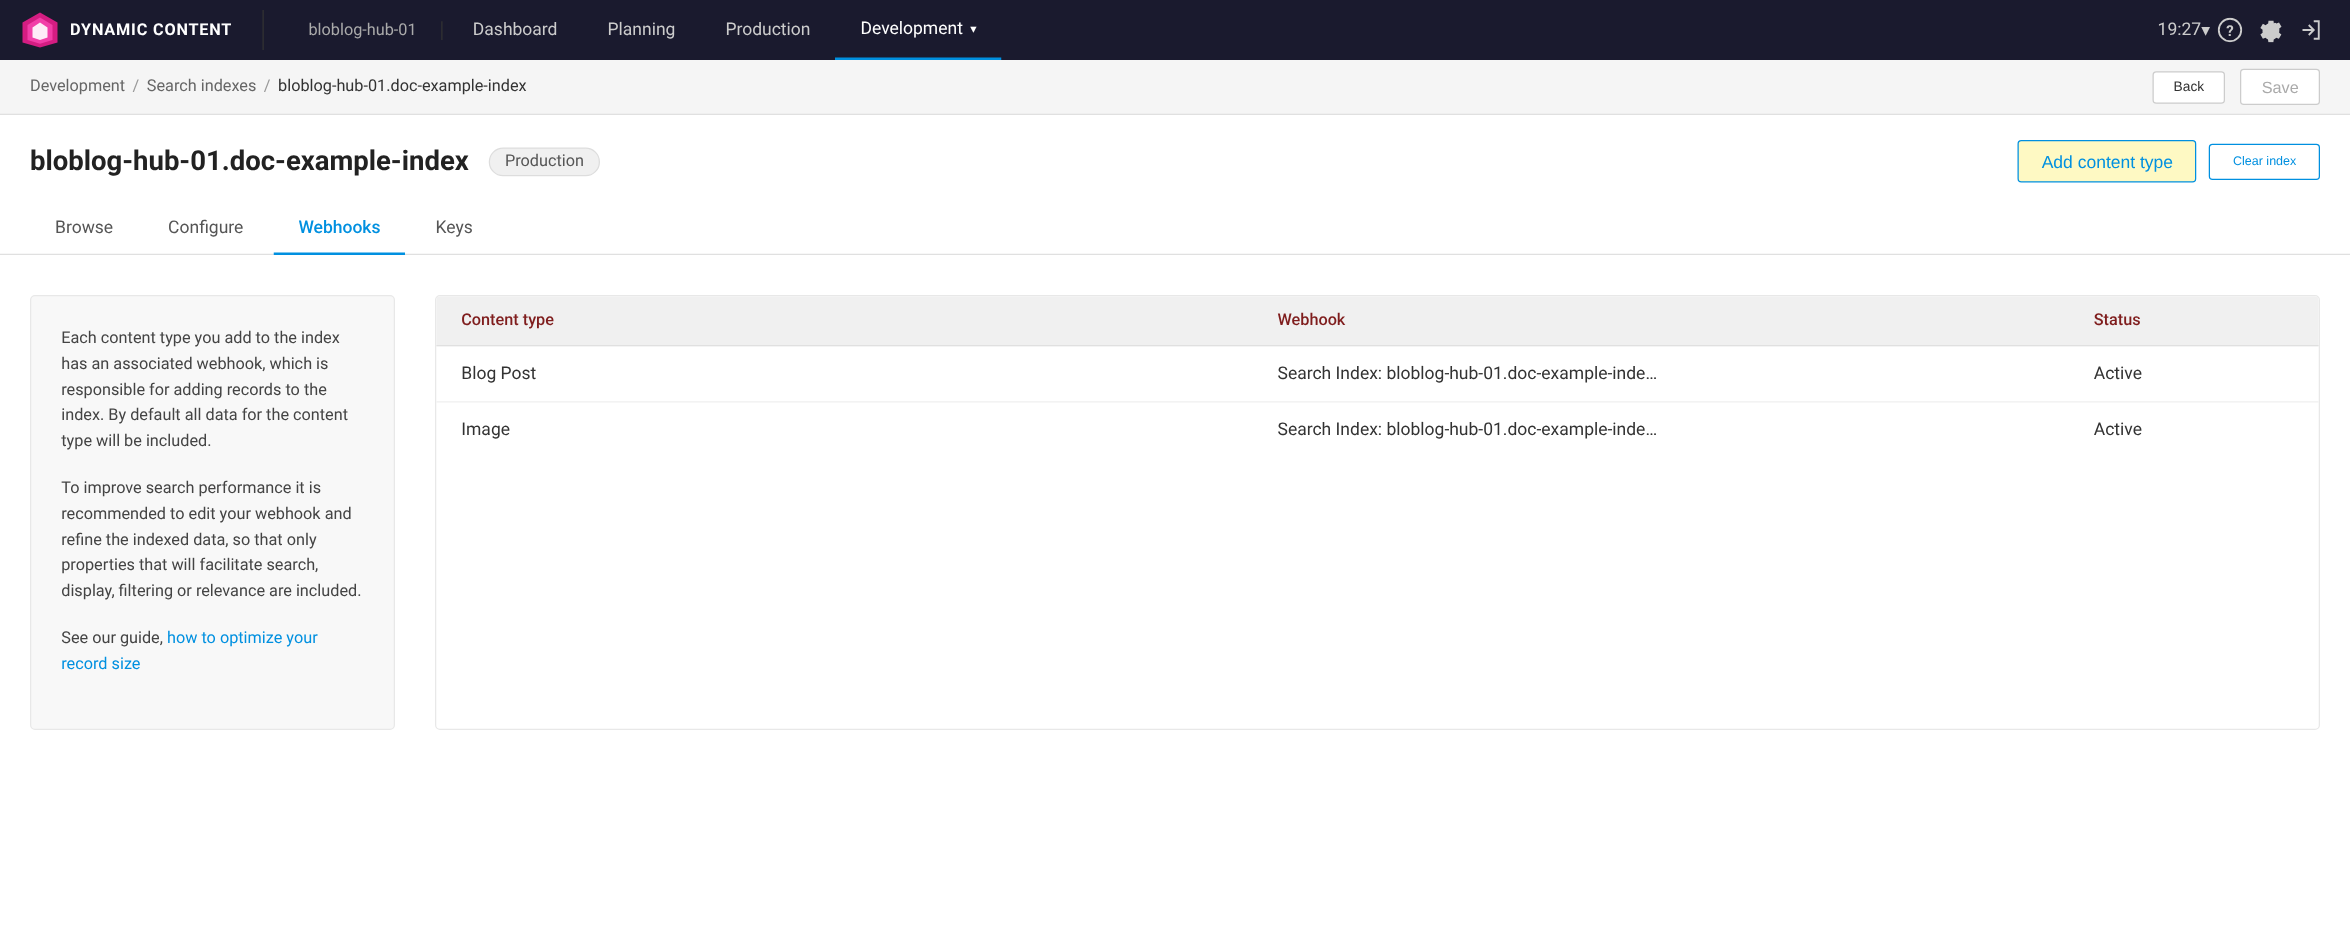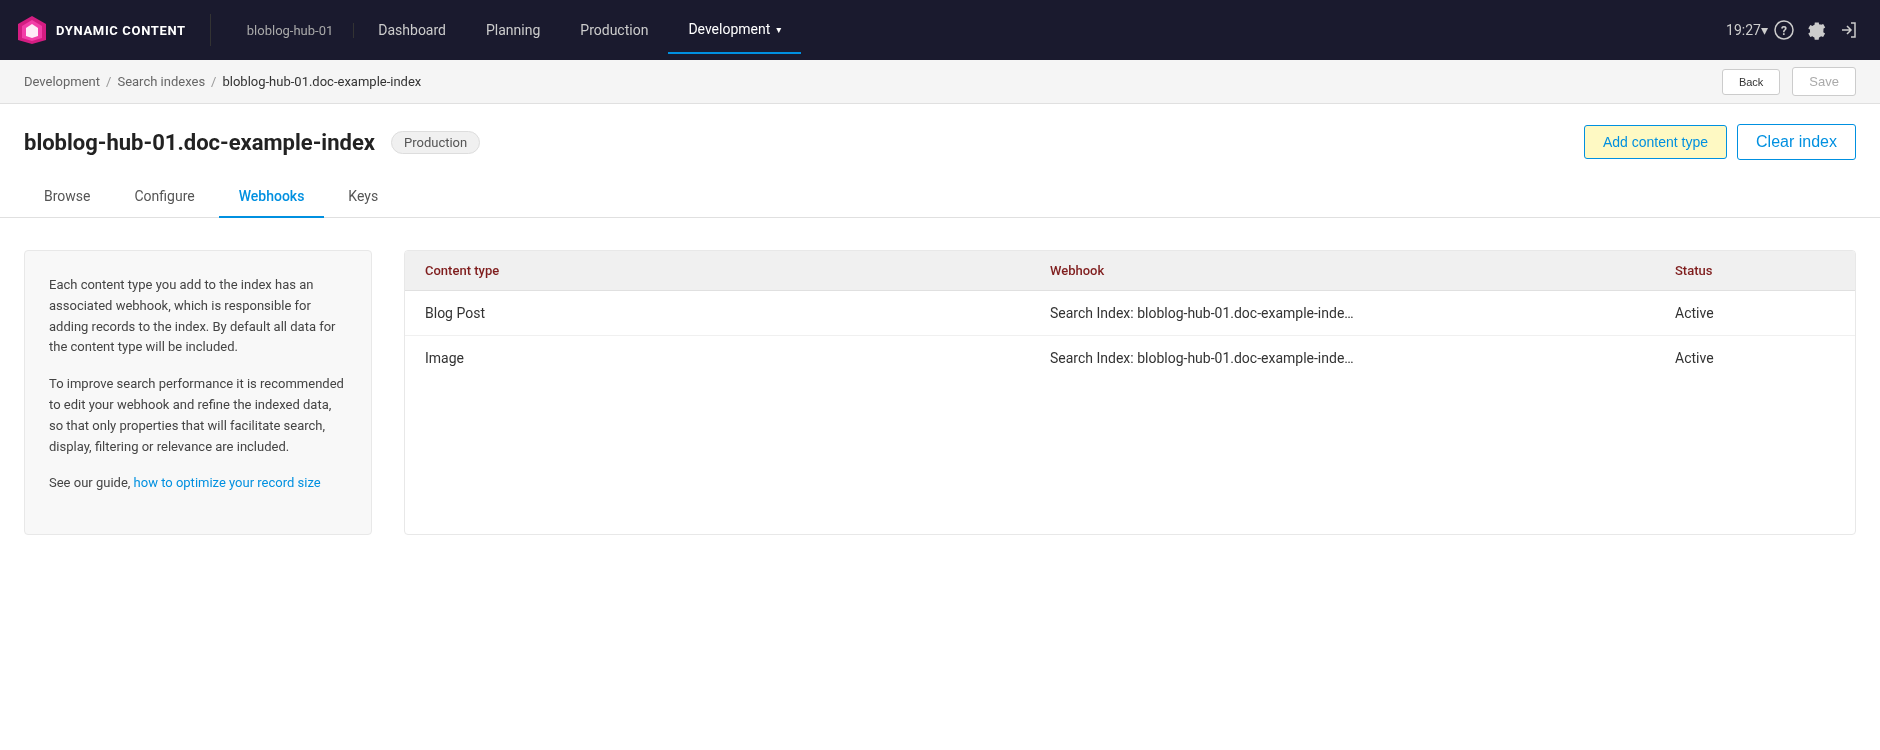--- a/index.html
+++ b/index.html
@@ -3,21 +3,21 @@
   <meta charset="utf-8">
   <style>
     * { box-sizing: border-box; margin: 0; padding: 0; }
     body { font-family: -apple-system, BlinkMacSystemFont, 'Segoe UI', Roboto, sans-serif; font-size: 14px; background: #fff; color: #333; }
 
     
     .topnav {
       background: #1a1a2e;
       display: flex;
       align-items: center;
-      height: 60px;
+      height: 48px;
       padding: 0 16px;
       gap: 0;
     }
     .topnav-brand {
       display: flex;
       align-items: center;
       gap: 8px;
       padding-right: 24px;
       border-right: 1px solid #333;
       margin-right: 16px;
@@ -166,21 +166,21 @@
       padding: 8px 18px;
       font-size: 14px;
       cursor: pointer;
       border-radius: 3px;
     }
     .btn-clear-index {
       border: 1px solid #0090e0;
       color: #0090e0;
       background: #fff;
       padding: 8px 18px;
-      font-size: 16px;
+      font-size: 10px;
       cursor: pointer;
       border-radius: 3px;
     }
 
     
     .tabs {
       display: flex;
       align-items: center;
       padding: 0 24px;
       border-bottom: 1px solid #e0e0e0;
@@ -203,21 +203,21 @@
 
     
     .main-content {
       display: flex;
       padding: 32px 24px;
       gap: 32px;
     }
 
     
     .info-panel {
-      width: 348px;
+      width: 292px;
       min-width: 280px;
       background: #f8f8f8;
       border: 1px solid #e8e8e8;
       border-radius: 4px;
       padding: 24px;
       font-size: 13px;
       line-height: 1.6;
       color: #444;
     }
     .info-panel p { margin-bottom: 16px; }

